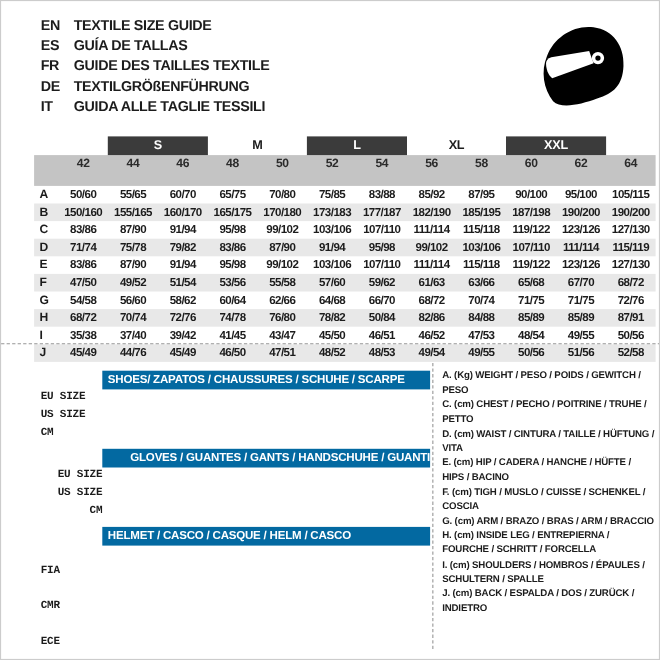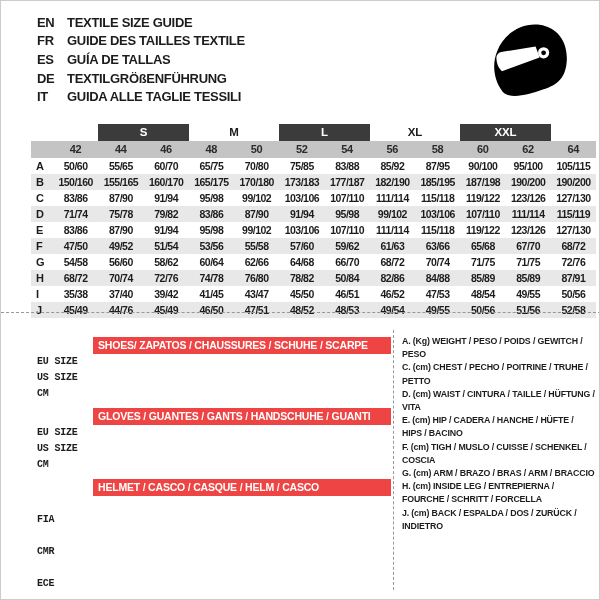--- a/index.html
+++ b/index.html
@@ -15,35 +15,35 @@
   .lang-code{width:30px;font-size:13px;font-weight:bold;letter-spacing:-0.3px;}
   .lang-text{font-size:13px;font-weight:bold;letter-spacing:-0.3px;white-space:nowrap;}
   
   #helmet-icon{position:absolute;left:489px;top:13px;width:80px;height:92px;}
   
   #main-table{position:absolute;left:30px;top:123px;width:565px;}
   .mt-grid{display:grid;grid-template-columns:22px repeat(12,1fr);}
   .mt-groups{height:17px;}
   .mt-group{font-size:11.5px;font-weight:bold;text-align:center;line-height:17px;letter-spacing:-0.2px;}
   .mt-group.dark{background:#3b3b3b;color:#fff;}
-  .mt-sizes{height:17px;background:#c4c4c4;}
+  .mt-sizes{height:28px;background:#c4c4c4;}
   .mt-size{font-size:11px;font-weight:bold;text-align:center;line-height:17px;color:#2b2b2b;letter-spacing:-0.3px;}
   .mt-row{height:16px;}
   .mt-row.stripe{background:#e8e8e8;}
   .mt-rowlabel{font-size:11px;font-weight:bold;line-height:16px;padding-left:5px;letter-spacing:-0.3px;}
   .mt-cell{font-size:10.5px;font-weight:bold;text-align:center;line-height:16px;letter-spacing:-0.5px;white-space:nowrap;}
   
   #divider-h{position:absolute;left:0;top:311px;width:600px;border-top:1px dashed #979797;}
   #divider-v{position:absolute;left:392px;top:329px;height:260px;border-left:1px dashed #979797;}
   
   .ltable{position:absolute;left:30px;width:360px;}
   #shoes-table{top:336px;}
-  #gloves-table{top:407px;}
+  #gloves-table{top:407px;text-align:right;}
   #helmet-table{top:478px;}
-  .lt-header{margin-left:62px;height:17px;background:#ef4444;color:#fff;
+  .lt-header{margin-left:62px;height:17px;background:#0369a1;color:#fff;
     font-size:10.5px;font-weight:bold;line-height:17px;padding-left:5px;
     letter-spacing:-0.2px;white-space:nowrap;box-sizing:border-box;}
   .lt-row{display:flex;height:16px;font-family:Liberation Mono, monospace;}
   .lt-sidelabel{width:62px;font-size:10px;font-weight:bold;line-height:16px;
     padding-left:6px;box-sizing:border-box;letter-spacing:-0.2px;}
   
   #legend{position:absolute;left:401px;top:334px;width:193px;}
   .legend-item{font-size:8.8px;font-weight:bold;line-height:13.2px;
     letter-spacing:-0.15px;color:#1c1c1c;}
 </style>
@@ -51,26 +51,26 @@
 <body>
 
 <div id="page">
 
   <div id="lang-block">
       <div class="lang-row">
         <span class="lang-code">EN</span>
         <span class="lang-text">TEXTILE SIZE GUIDE</span>
       </div>
       <div class="lang-row">
+        <span class="lang-code">ES</span>
+        <span class="lang-text">GUÍA DE TALLAS</span>
+      </div>
+      <div class="lang-row">
         <span class="lang-code">FR</span>
         <span class="lang-text">GUIDE DES TAILLES TEXTILE</span>
-      </div>
-      <div class="lang-row">
-        <span class="lang-code">ES</span>
-        <span class="lang-text">GUÍA DE TALLAS</span>
       </div>
       <div class="lang-row">
         <span class="lang-code">DE</span>
         <span class="lang-text">TEXTILGRÖßENFÜHRUNG</span>
       </div>
       <div class="lang-row">
         <span class="lang-code">IT</span>
         <span class="lang-text">GUIDA ALLE TAGLIE TESSILI</span>
       </div>
     </div>
@@ -317,16 +317,17 @@
   </div>
 
   <div id="legend">
       <div class="legend-item">A. (Kg) WEIGHT / PESO / POIDS / GEWITCH / PESO</div>
       <div class="legend-item">C. (cm) CHEST / PECHO / POITRINE / TRUHE / PETTO</div>
       <div class="legend-item">D. (cm) WAIST / CINTURA / TAILLE / HÜFTUNG / VITA</div>
       <div class="legend-item">E. (cm) HIP / CADERA / HANCHE / HÜFTE / HIPS / BACINO</div>
       <div class="legend-item">F. (cm) TIGH / MUSLO / CUISSE / SCHENKEL / COSCIA</div>
       <div class="legend-item">G. (cm) ARM / BRAZO / BRAS / ARM / BRACCIO</div>
       <div class="legend-item">H. (cm) INSIDE LEG / ENTREPIERNA / FOURCHE / SCHRITT / FORCELLA</div>
+      <div class="legend-item">I. (cm) SHOULDERS / HOMBROS / ÉPAULES / SCHULTERN / SPALLE</div>
       <div class="legend-item">J. (cm) BACK / ESPALDA / DOS / ZURÜCK / INDIETRO</div>
     </div>
 
 </div>
 
 </body></html>

